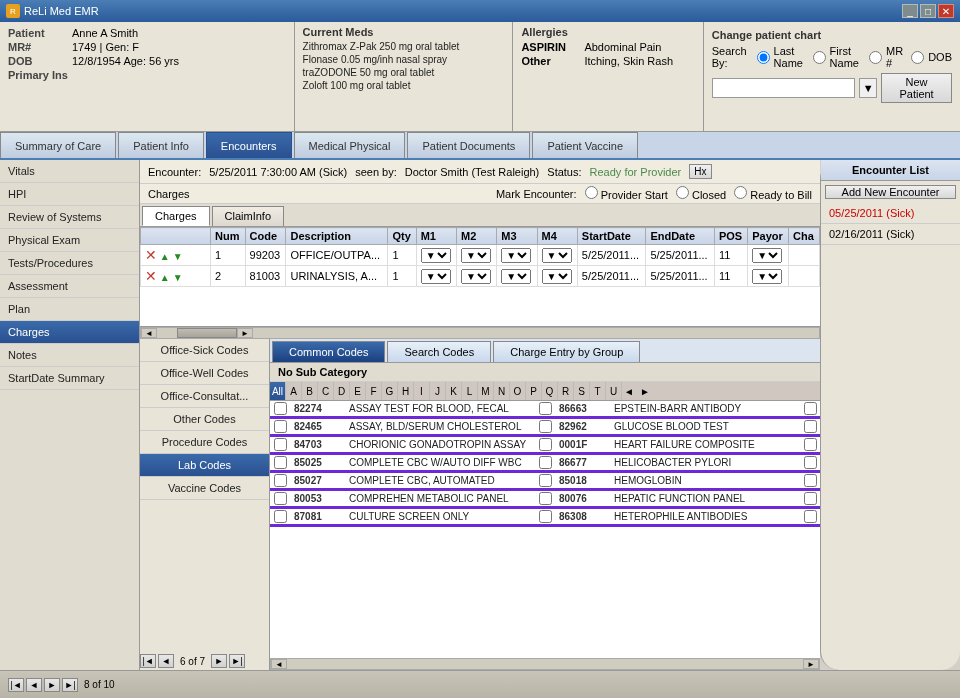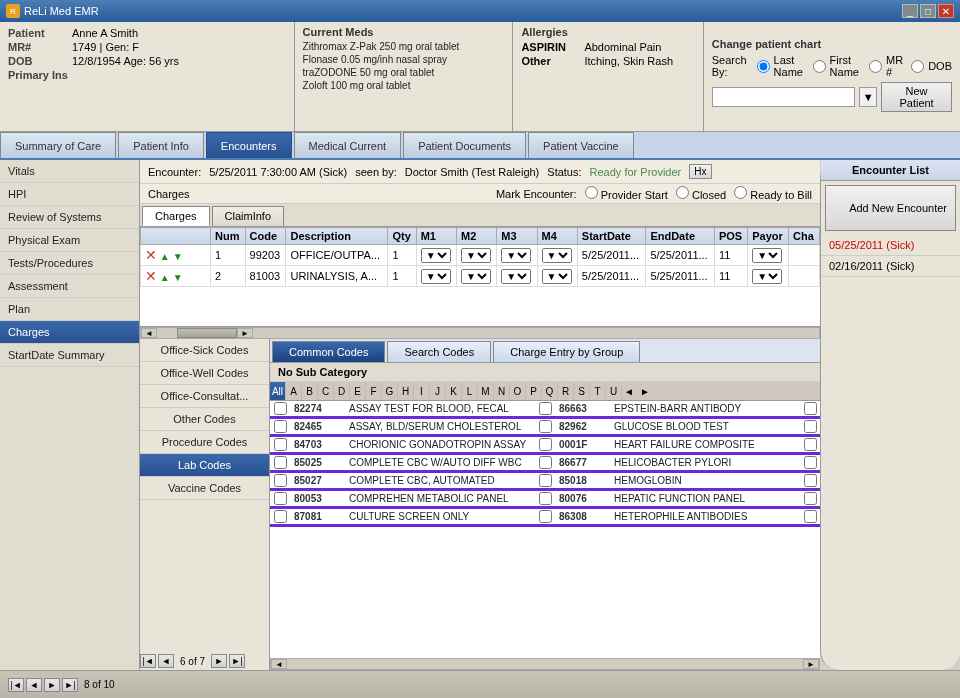--- a/index.html
+++ b/index.html
@@ -49,21 +49,21 @@
     .med-item { font-size: 10px; color: #222; padding: 1px 0; }
     .allergies {
       width: 200px;
       border-right: 1px solid #999;
       padding: 4px 8px;
     }
     .allergy-row { display: flex; gap: 8px; font-size: 10px; padding: 1px 0; }
     .allergy-name { font-weight: bold; width: 55px; }
     .change-chart {
       flex: 1;
-      padding: 16px 8px;
+      padding: 7px 8px;
     }
     .search-by { display: flex; align-items: center; gap: 8px; margin: 4px 0; }
     .radio-group { display: flex; align-items: center; gap: 4px; }
     .search-row { display: flex; align-items: center; gap: 4px; }
     .search-input { width: 160px; height: 20px; border: 1px solid #999; padding: 2px; font-size: 10px; }
     .search-dropdown { width: 20px; height: 20px; border: 1px solid #999; background: #f0f0f0; cursor: pointer; }
     .new-patient-btn {
       background: linear-gradient(to bottom, #f0f0f0, #d8d8d8);
       border: 1px solid #888;
       padding: 2px 8px;
@@ -316,25 +316,25 @@
       background: linear-gradient(to bottom, #dce4f0, #c8d4e8);
       padding: 4px 8px;
       font-weight: bold;
       font-size: 11px;
       border-bottom: 1px solid #999;
       text-align: center;
     }
     .add-encounter-btn {
       background: linear-gradient(to bottom, #f0f0f0, #d8d8d8);
       border: 1px solid #888;
-      padding: 16px 8px;
+      padding: 0 8px;
       cursor: pointer;
       font-size: 11px;
       margin: 4px;
-      text-align: right;
+      text-align: center;
     }
     .encounter-item {
       padding: 4px 8px;
       font-size: 11px;
       cursor: pointer;
       border-bottom: 1px solid #ccc;
     }
     .encounter-item.active { color: #cc0000; }
 
     
@@ -451,36 +451,37 @@
       <button class="search-dropdown">▼</button>
       <button class="new-patient-btn">New Patient</button>
     </div>
   </div>
 </div>
 
 <div class="nav-tabs">
   <div class="nav-tab">Summary of Care</div>
   <div class="nav-tab">Patient Info</div>
   <div class="nav-tab active">Encounters</div>
-  <div class="nav-tab">Medical Current</div>
+  <div class="nav-tab">Medical Physical</div>
   <div class="nav-tab">Patient Documents</div>
   <div class="nav-tab">Patient Vaccine</div>
 </div>
 
 <div class="main-content">
 
   <div class="sidebar">
     <div class="sidebar-item">Vitals</div>
     <div class="sidebar-item">HPI</div>
     <div class="sidebar-item">Review of Systems</div>
     <div class="sidebar-item">Physical Exam</div>
     <div class="sidebar-item">Tests/Procedures</div>
     <div class="sidebar-item">Assessment</div>
     <div class="sidebar-item">Plan</div>
     <div class="sidebar-item active">Charges</div>
+    <div class="sidebar-item">Notes</div>
     <div class="sidebar-item">StartDate Summary</div>
   </div>
 
   <div class="content-area">
 
     <div class="encounter-header">
       <span>Encounter:</span>
       <span>5/25/2011 7:30:00 AM (Sick)</span>
       <span>seen by:</span>
       <span>Doctor Smith (Test Raleigh)</span>

